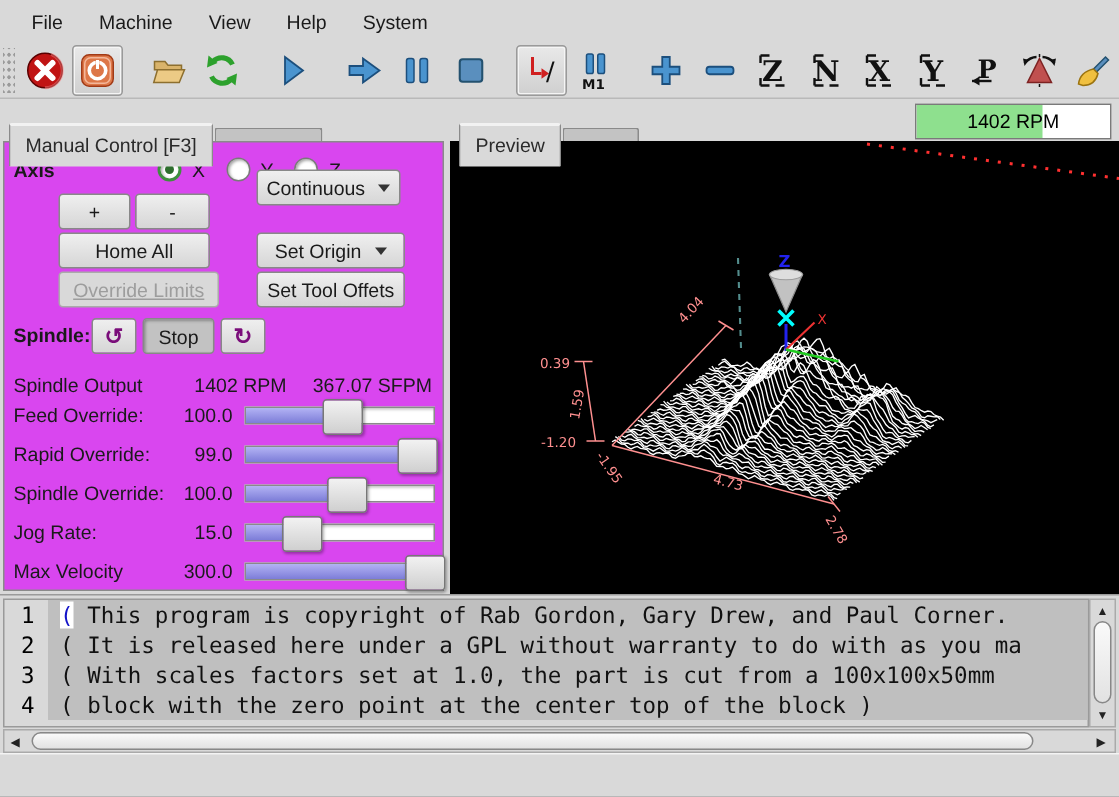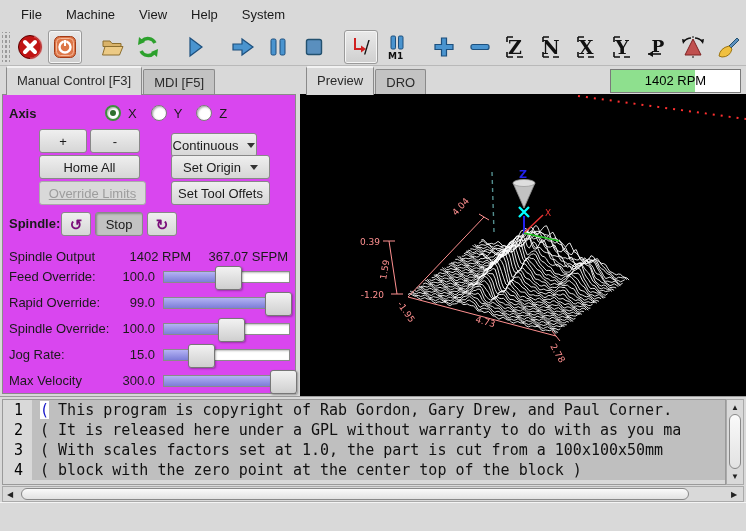--- a/index.html
+++ b/index.html
@@ -9,21 +9,21 @@
   .menu-item{padding:4px 11px;font-size:13px;cursor:default;}
   
   .toolbar{position:absolute;left:0;top:28px;width:746px;height:37px;display:flex;align-items:center;border-bottom:1px solid #b9b9b9;}
   .tb-handle{width:8px;height:30px;margin:0 2px;background-image:radial-gradient(#9a9a9a 1px,transparent 1.2px);background-size:4px 5px;background-position:2px 2px;}
   .tb-btn{width:34px;height:34px;display:flex;align-items:center;justify-content:center;border:1px solid transparent;border-radius:3px;margin:0 1px;background:transparent;padding:0;}
   .tb-btn.toggled{border:1px solid #9a9a9a;background:linear-gradient(#e9e9e9,#cfcfcf);box-shadow:inset 0 0 0 1px #f5f5f5;}
   .tb-gap{width:12px;}
   .tb-btn svg{display:block;}
   
   .left-panel{position:absolute;left:0;top:66px;width:299px;height:330px;}
-  .tabbar{position:absolute;left:0;top:0;height:29px;display:flex;align-items:flex-end;}
+  .tabbar{position:absolute;left:0;top:16px;height:29px;display:flex;align-items:flex-end;}
   .tab{font-size:13px;padding:5px 10px 5px 10px;border:1px solid #8a8a8a;border-bottom:none;background:#c3c3c3;margin-right:1px;border-radius:2px 2px 0 0;color:#2a2a2a;}
   .tab.active{background:#d9d9d9;padding-bottom:7px;border-top:2px solid #f2f2f2;position:relative;z-index:2;}
   .left-content{position:absolute;left:2px;top:28px;width:294px;height:300px;border:1px solid #8a8a8a;background:#d946ef;box-sizing:border-box;padding-left:16px;}
   
   .axis-row{position:absolute;left:6px;top:10px;display:flex;align-items:center;font-size:13px;}
   .axis-label{font-weight:bold;width:96px;}
   .radio{width:14px;height:14px;border-radius:50%;background:#fff;border:1px solid #7a7a7a;box-shadow:inset 1px 1px 2px rgba(0,0,0,.35);margin-right:7px;position:relative;}
   .radio.sel{border:2px solid #3f8f3f;width:12px;height:12px;}
   .radio.sel::after{content:"";position:absolute;left:3px;top:3px;width:6px;height:6px;border-radius:50%;background:#2e6e2e;}
   .radio-opt{display:flex;align-items:center;margin-right:14px;}
@@ -262,21 +262,21 @@
             </span>
             <span class="radio-opt">
               <span class="radio"></span>
               <span>Z</span>
             </span>
           </span>
       </div>
 
       <div class="btn" style="left:36px;top:34px;width:48px;">+</div>
       <div class="btn" style="left:87px;top:34px;width:50px;">-</div>
-      <div class="btn" style="left:168px;top:38px;width:86px;justify-content:center;">
+      <div class="btn" style="left:168px;top:18px;width:96px;justify-content:center;">
         <span>Continuous</span>
         <span class="dd-arrow"></span>
       </div>
       <div class="btn" style="left:36px;top:60px;width:101px;">Home All</div>
       <div class="btn" style="left:168px;top:60px;width:99px;">
         <span>Set Origin</span>
         <span class="dd-arrow"></span>
       </div>
       <div class="btn disabled" style="left:36px;top:86px;width:107px;text-decoration:underline;">Override Limits</div>
       <div class="btn" style="left:168px;top:86px;width:99px;">Set Tool Offets</div>

